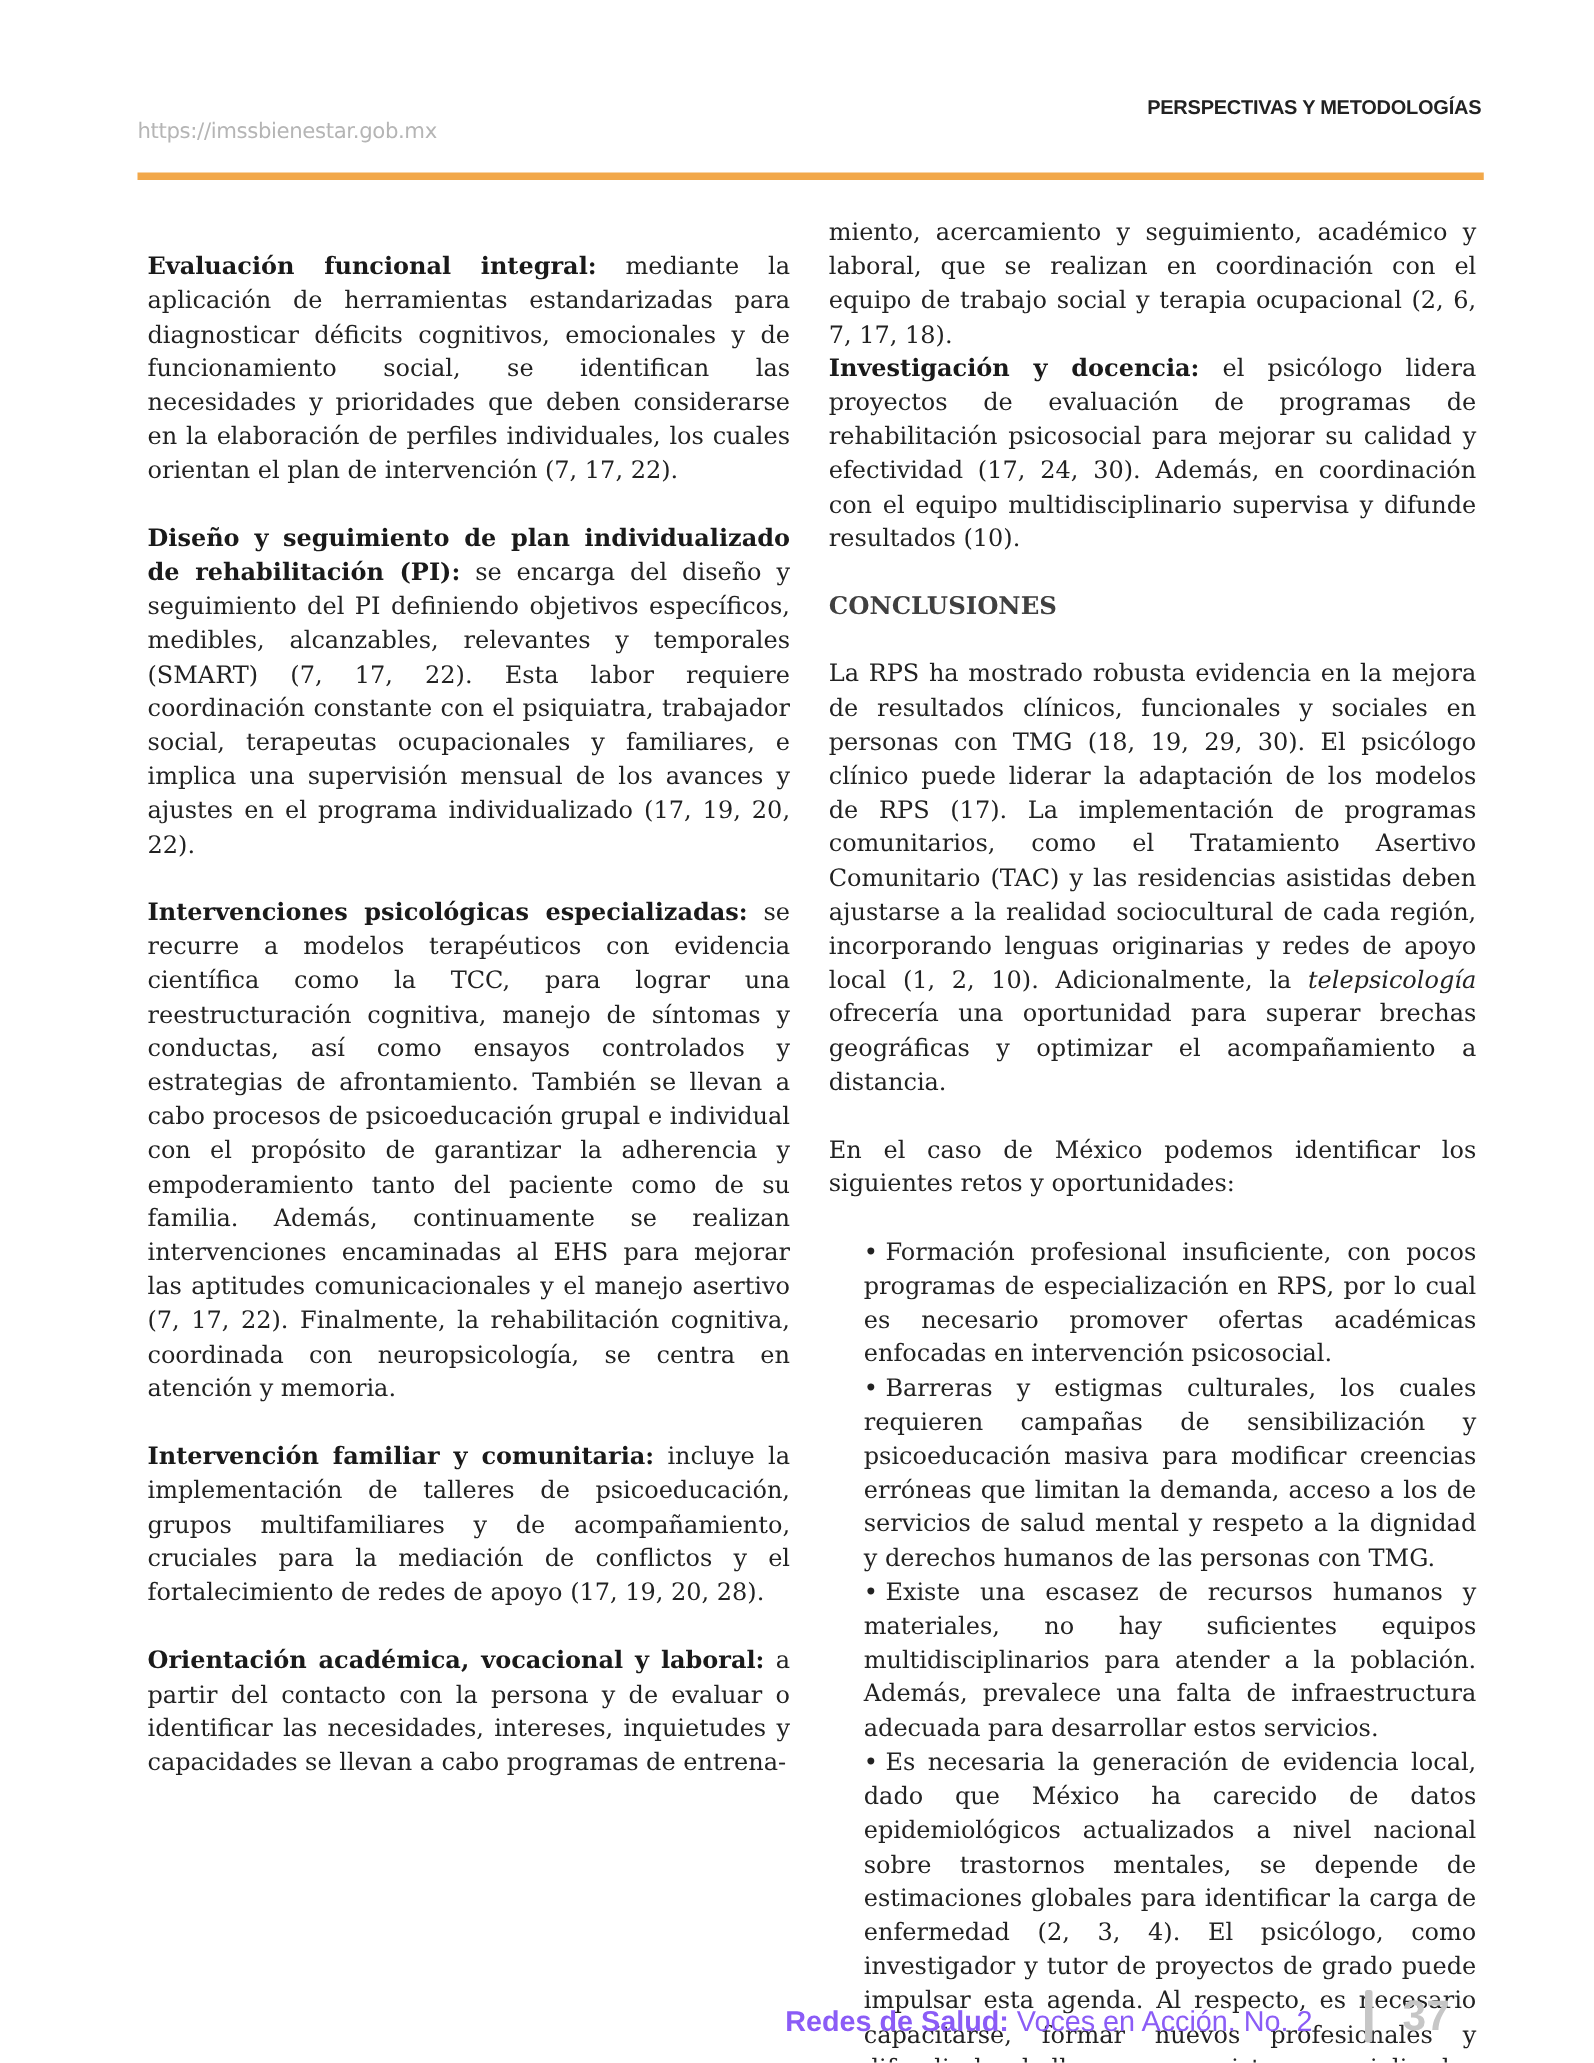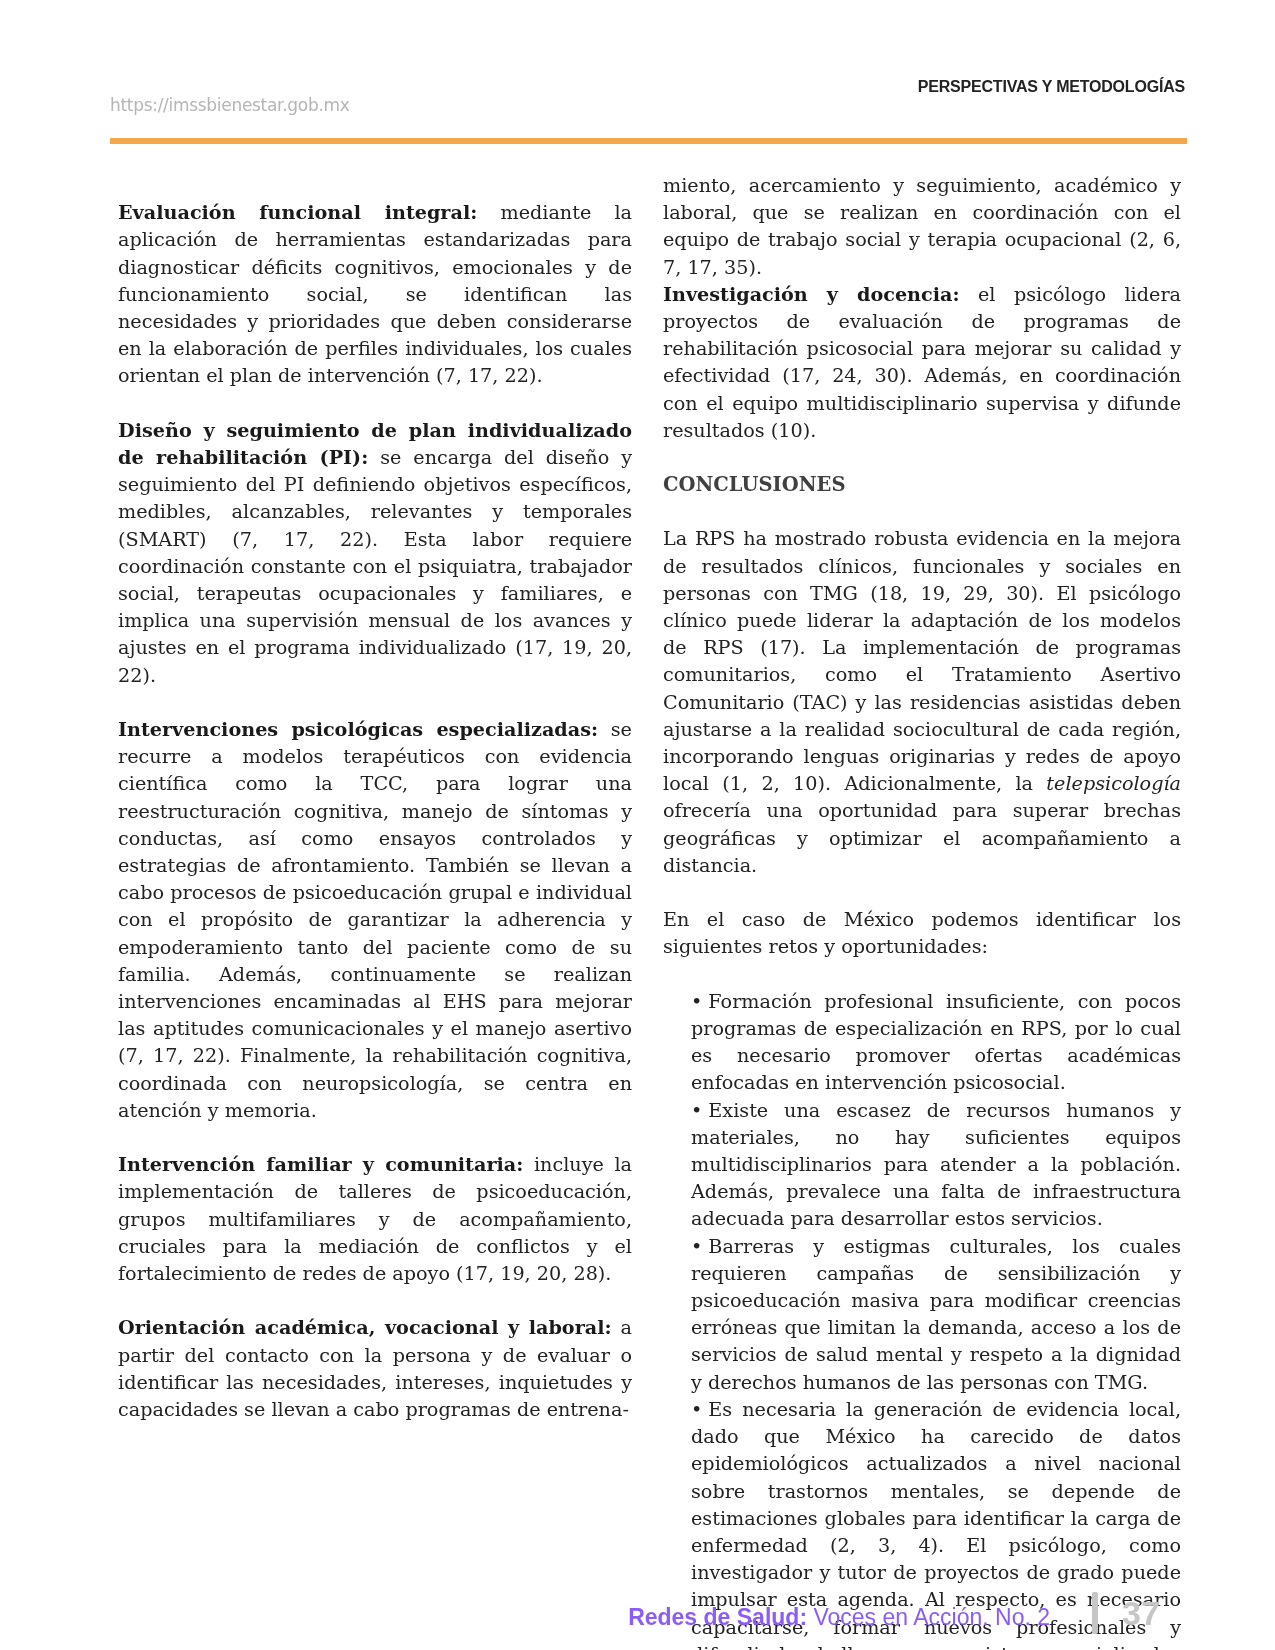--- a/index.html
+++ b/index.html
@@ -73,33 +73,33 @@
     <p class="gap"><b>Diseño y seguimiento de plan individualizado de rehabilitación (PI):</b><span> se encarga del diseño y seguimiento del PI definiendo objetivos específicos, medibles, alcanzables, relevantes y temporales (SMART) (7, 17, 22). Esta labor requiere coordinación constante con el psiquiatra, trabajador social, terapeutas ocupacionales y familiares, e implica una supervisión mensual de los avances y ajustes en el programa individualizado (17, 19, 20, 22).</span></p>
 
     <p class="gap"><b>Intervenciones psicológicas especializadas:</b><span> se recurre a modelos terapéuticos con evidencia científica como la TCC, para lograr una reestructuración cognitiva, manejo de síntomas y conductas, así como ensayos controlados y estrategias de afrontamiento. También se llevan a cabo procesos de psicoeducación grupal e individual con el propósito de garantizar la adherencia y empoderamiento tanto del paciente como de su familia. Además, continuamente se realizan intervenciones encaminadas al EHS para mejorar las aptitudes comunicacionales y el manejo asertivo (7, 17, 22). Finalmente, la rehabilitación cognitiva, coordinada con neuropsicología, se centra en atención y memoria.</span></p>
 
     <p class="gap"><b>Intervención familiar y comunitaria:</b><span> incluye la implementación de talleres de psicoeducación, grupos multifamiliares y de acompañamiento, cruciales para la mediación de conflictos y el fortalecimiento de redes de apoyo (17, 19, 20, 28).</span></p>
 
     <p class="gap"><b>Orientación académica, vocacional y laboral:</b><span> a partir del contacto con la persona y de evaluar o identificar las necesidades, intereses, inquietudes y capacidades se llevan a cabo programas de entrena-</span></p>
   </div>
 
   <div class="col col-right">
-    <p>miento, acercamiento y seguimiento, académico y laboral, que se realizan en coordinación con el equipo de trabajo social y terapia ocupacional (2, 6, 7, 17, 35).</p>
+    <p>miento, acercamiento y seguimiento, académico y laboral, que se realizan en coordinación con el equipo de trabajo social y terapia ocupacional (2, 6, 7, 17, 18).</p>
     <p><b>Investigación y docencia:</b><span> el psicólogo lidera proyectos de evaluación de programas de rehabilitación psicosocial para mejorar su calidad y efectividad (17, 24, 30). Además, en coordinación con el equipo multidisciplinario supervisa y difunde resultados (10).</span></p>
 
     <h3>CONCLUSIONES</h3>
 
     <p class="gap"><span>La RPS ha mostrado robusta evidencia en la mejora de resultados clínicos, funcionales y sociales en personas con TMG (18, 19, 29, 30). El psicólogo clínico puede liderar la adaptación de los modelos de RPS (17). La implementación de programas comunitarios, como el Tratamiento Asertivo Comunitario (TAC) y las residencias asistidas deben ajustarse a la realidad sociocultural de cada región, incorporando lenguas originarias y redes de apoyo local (1, 2, 10). Adicionalmente, la </span><i>telepsicología</i><span> ofrecería una oportunidad para superar brechas geográficas y optimizar el acompañamiento a distancia.</span></p>
 
     <p class="gap">En el caso de México podemos identificar los siguientes retos y oportunidades:</p>
 
     <ul class="bullets">
       <li><span class="dot">•</span><span>Formación profesional insuficiente, con pocos programas de especialización en RPS, por lo cual es necesario promover ofertas académicas enfocadas en intervención psicosocial.</span></li>
+      <li><span class="dot">•</span><span>Barreras y estigmas culturales, los cuales requieren campañas de sensibilización y psicoeducación masiva para modificar creencias erróneas que limitan la demanda, acceso a los de servicios de salud mental y respeto a la dignidad y derechos humanos de las personas con TMG.</span></li>
       <li><span class="dot">•</span><span>Existe una escasez de recursos humanos y materiales, no hay suficientes equipos multidisciplinarios para atender a la población. Además, prevalece una falta de infraestructura adecuada para desarrollar estos servicios.</span></li>
-      <li><span class="dot">•</span><span>Barreras y estigmas culturales, los cuales requieren campañas de sensibilización y psicoeducación masiva para modificar creencias erróneas que limitan la demanda, acceso a los de servicios de salud mental y respeto a la dignidad y derechos humanos de las personas con TMG.</span></li>
       <li><span class="dot">•</span><span>Es necesaria la generación de evidencia local, dado que México ha carecido de datos epidemiológicos actualizados a nivel nacional sobre trastornos mentales, se depende de estimaciones globales para identificar la carga de enfermedad (2, 3, 4). El psicólogo, como investigador y tutor de proyectos de grado puede impulsar esta agenda. Al respecto, es necesario capacitarse, formar nuevos profesionales y difundir los hallazgos en revistas especializadas (2, 10).</span></li>
     </ul>
   </div>
 
   <div class="footer">
     <div class="footer-title"><b>Redes de Salud:</b><span> Voces en Acción. No. 2</span></div>
     <div class="footer-bar"></div>
     <div class="footer-page">37</div>
   </div>
 

